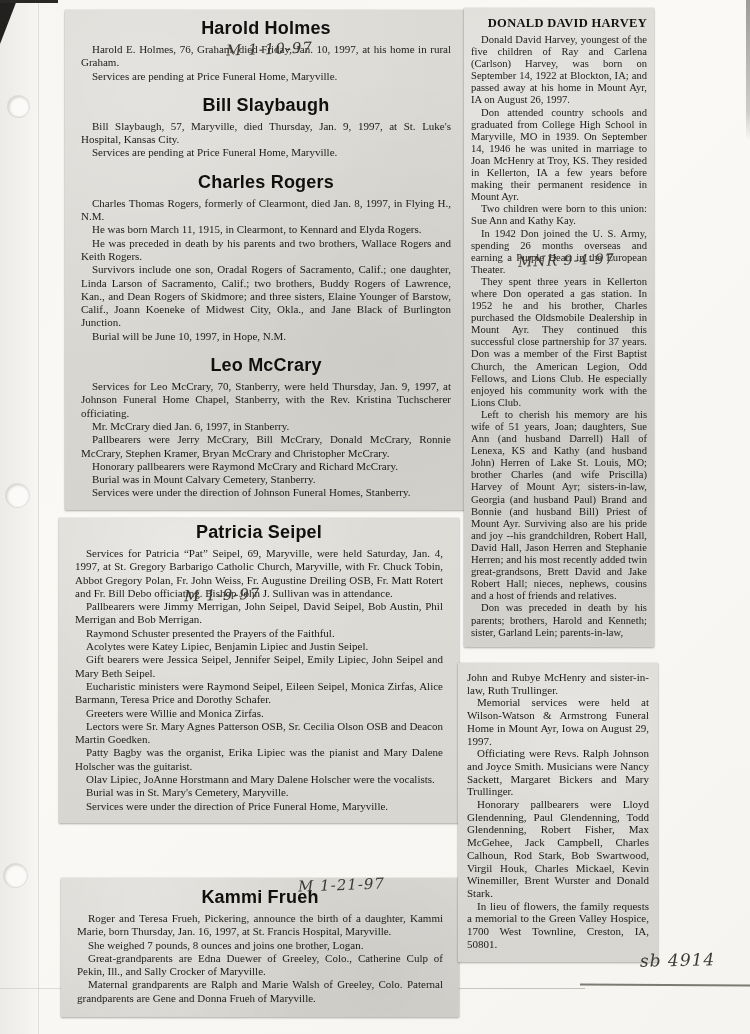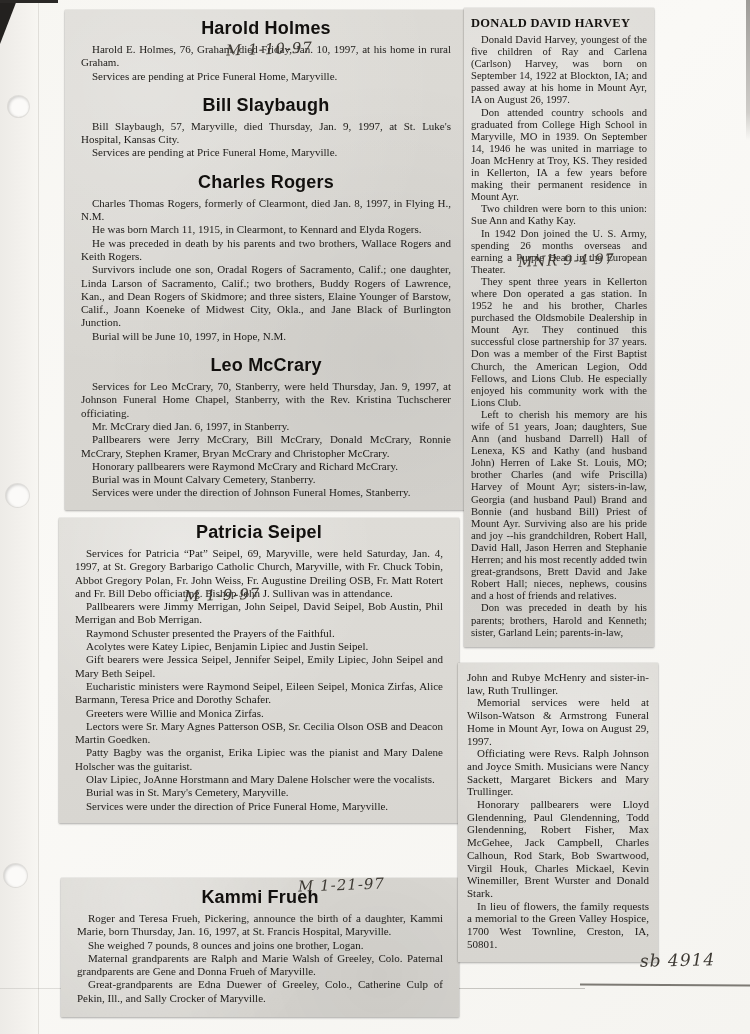--- a/index.html
+++ b/index.html
@@ -49,21 +49,21 @@
 
   
   .obit-head {
     font-family:"Liberation Sans", sans-serif; font-weight:bold;
     font-size:18px; line-height:21px; text-align:center;
     margin:12px 0 4px; color:#12100e; letter-spacing:0.2px;
   }
   .obit-head.first { margin-top:4px; }
   .obit-head-sm {
     font-family:"Liberation Serif", serif; font-weight:bold;
-    font-size:12.5px; line-height:15px; text-align:left;
+    font-size:12.5px; line-height:15px; text-align:right;
     margin:2px 0 3px; color:#14120f; letter-spacing:0.3px;
   }
   .paras p {
     margin:0; text-align:justify; text-indent:11px;
     font-size:11px; line-height:13.3px;
   }
   .paras-sm p {
     margin:0; text-align:justify; text-indent:10px;
     font-size:10.6px; line-height:12.1px;
   }
@@ -157,22 +157,22 @@
         </div>
     </section>
   </div>
 
   <div class="clip clip-left-3">
     <section>
       <h2 class="obit-head first">Kammi Frueh</h2>
       <div class="paras">
           <p>Roger and Teresa Frueh, Pickering, announce the birth of a daughter, Kammi Marie, born Thursday, Jan. 16, 1997, at St. Francis Hospital, Maryville.</p>
           <p>She weighed 7 pounds, 8 ounces and joins one brother, Logan.</p>
+          <p>Great-grandparents are Edna Duewer of Greeley, Colo., Catherine Culp of Pekin, Ill., and Sally Crocker of Maryville.</p>
           <p>Maternal grandparents are Ralph and Marie Walsh of Greeley, Colo. Paternal grandparents are Gene and Donna Frueh of Maryville.</p>
-          <p>Great-grandparents are Edna Duewer of Greeley, Colo., Catherine Culp of Pekin, Ill., and Sally Crocker of Maryville.</p>
         </div>
     </section>
   </div>
 
   <div class="clip clip-right-1">
     <section>
       <h2 class="obit-head-sm">DONALD DAVID HARVEY</h2>
       <div class="paras-sm">
           <p>Donald David Harvey, youngest of the five children of Ray and Carlena (Carlson) Harvey, was born on September 14, 1922 at Blockton, IA; and passed away at his home in Mount Ayr, IA on August 26, 1997.</p>
           <p>Don attended country schools and graduated from College High School in Maryville, MO in 1939. On September 14, 1946 he was united in marriage to Joan McHenry at Troy, KS. They resided in Kellerton, IA a few years before making their permanent residence in Mount Ayr.</p>

